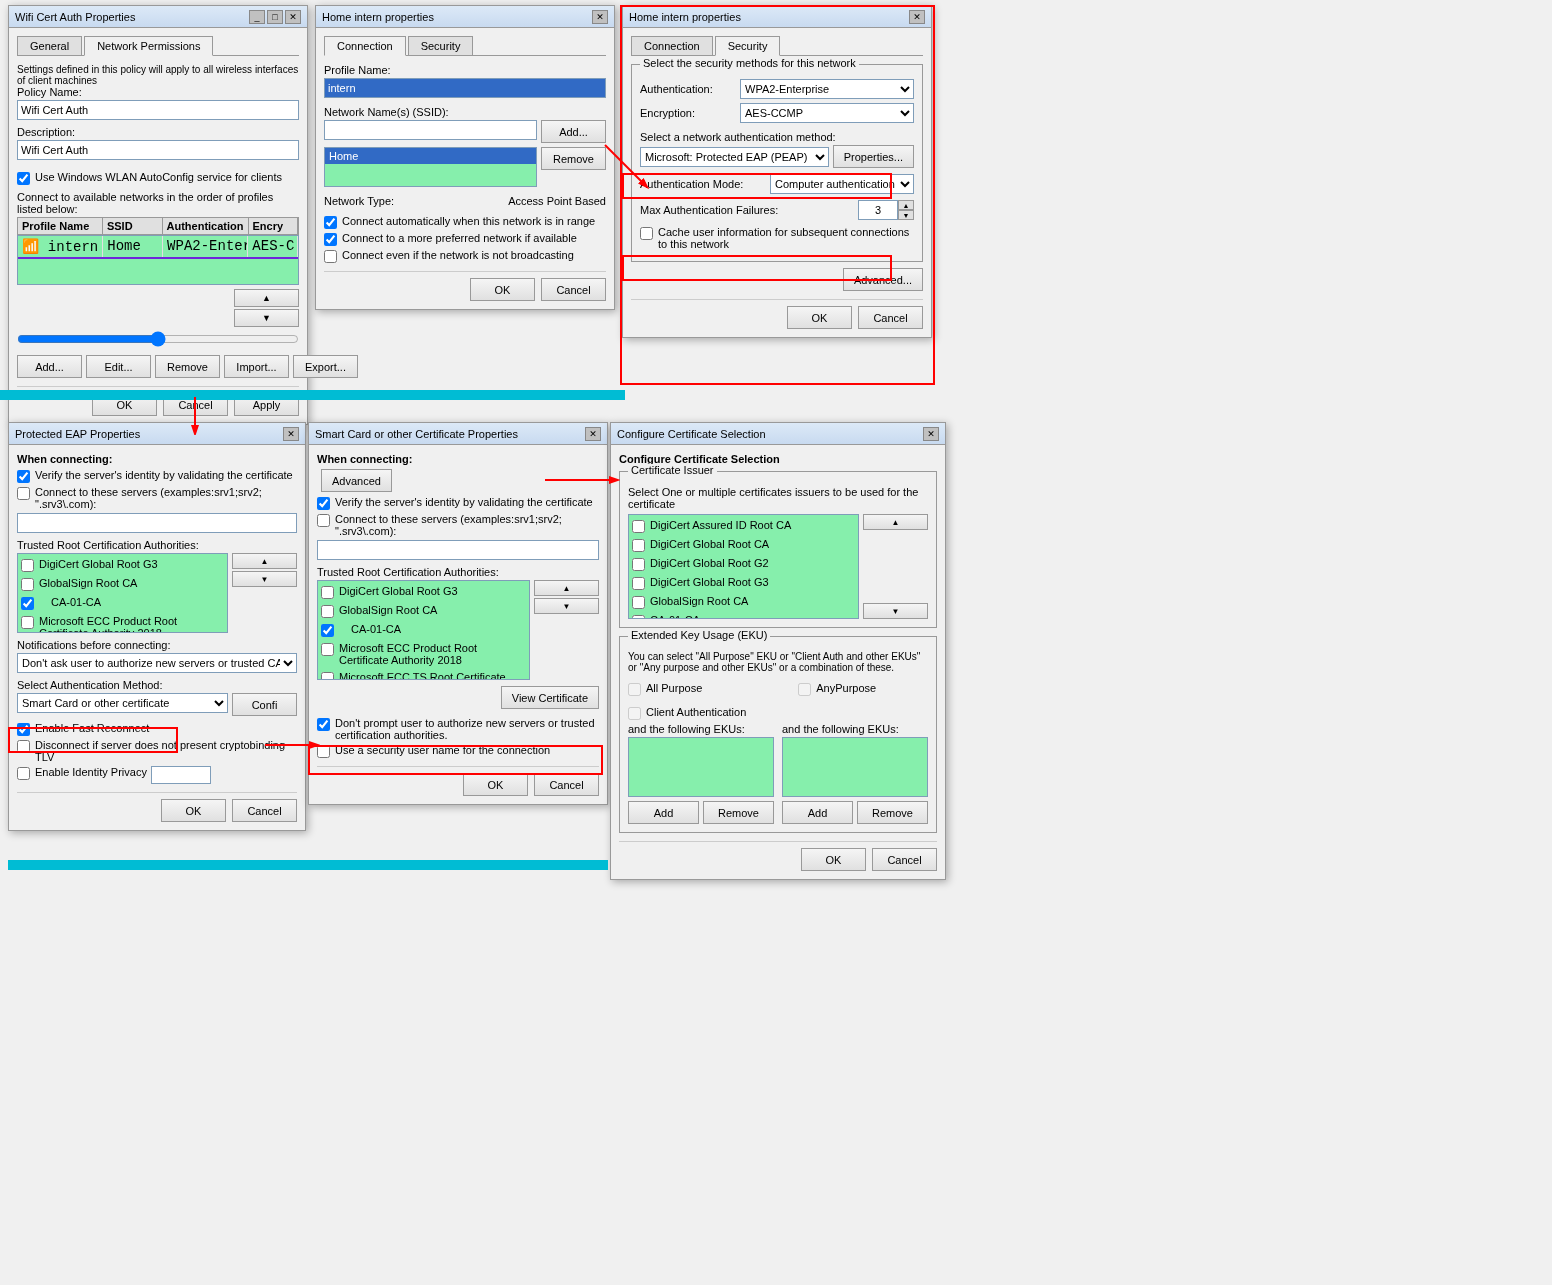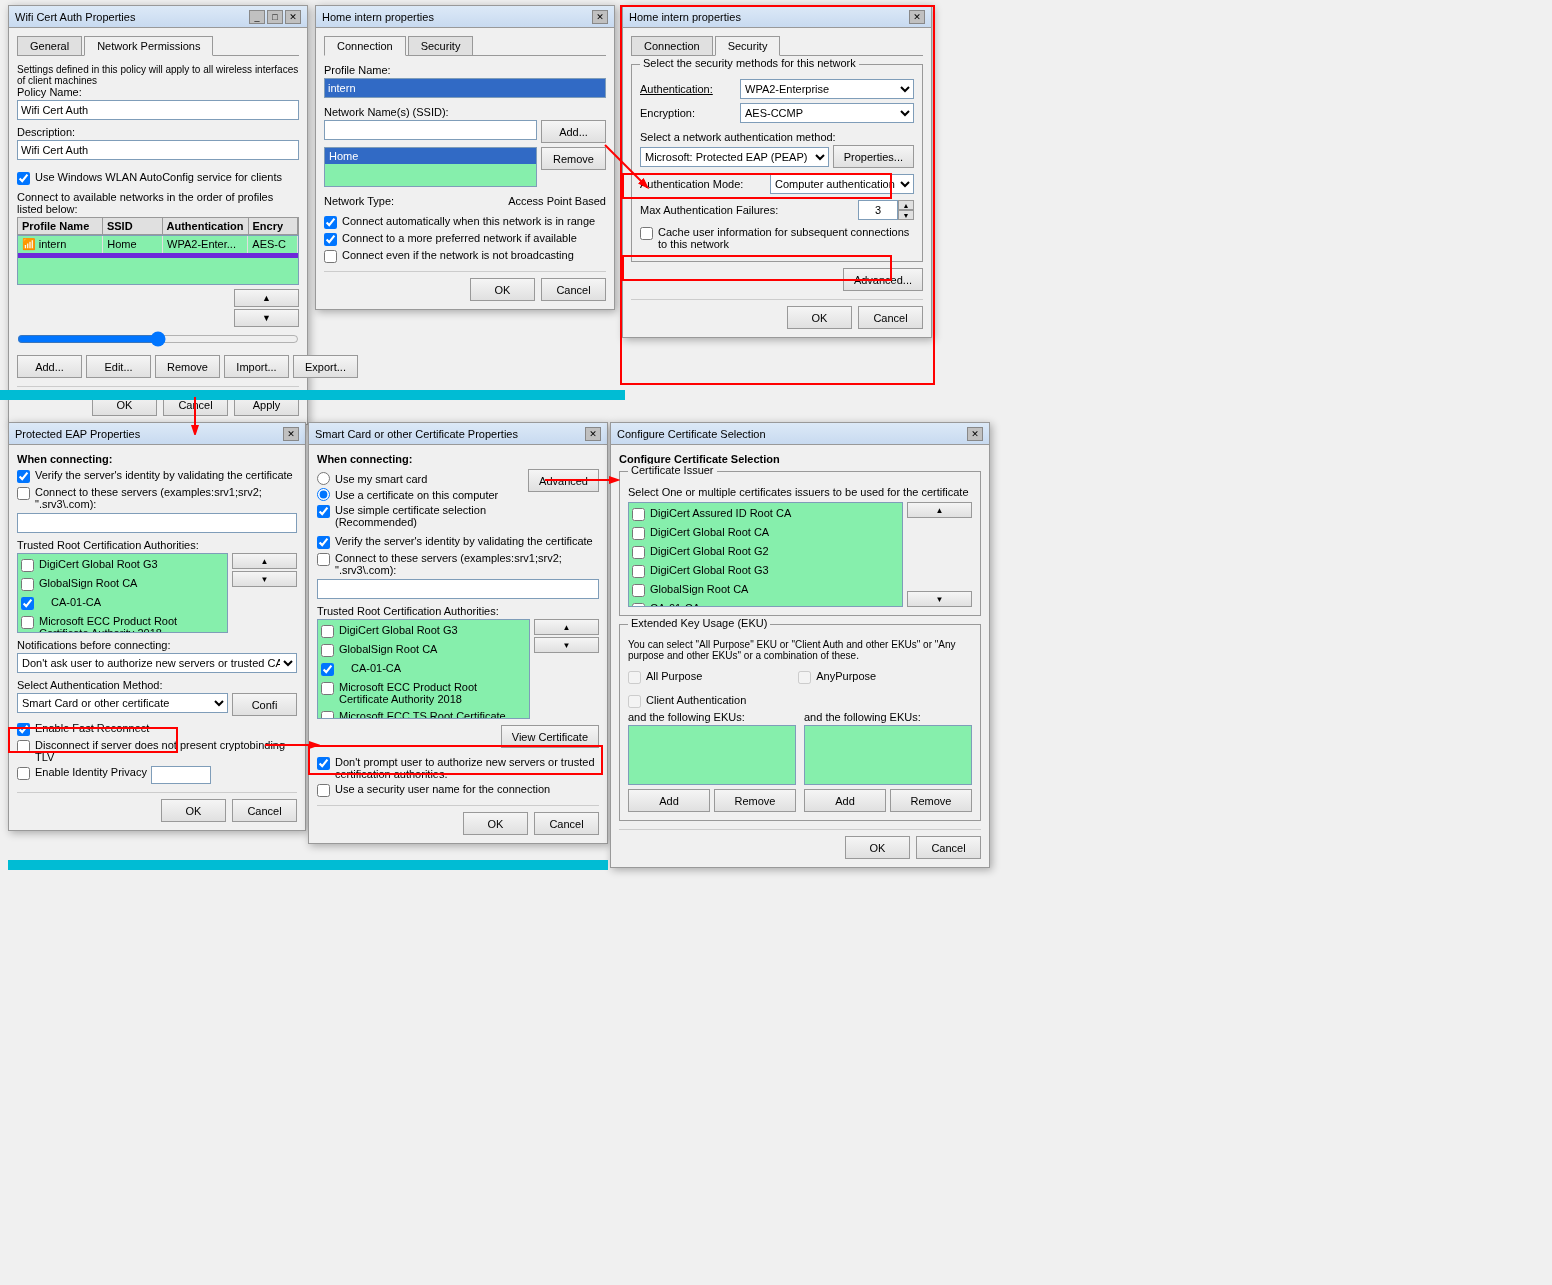--- a/index.html
+++ b/index.html
@@ -208,22 +208,23 @@
     }
 
     .table-header-cell {
       padding: 2px 4px;
       border-right: 1px solid #999;
       flex: 1;
     }
 
     .table-row {
       display: flex;
-      border-bottom: 5px solid #6d28d9;
-      font-size: 11px;
+      border-bottom: 2px solid #6d28d9;
+      font-size: 14px;
+      font-family: Liberation Mono, monospace;
     }
 
     .table-cell {
       padding: 2px 4px;
       border-right: 1px solid #e0e0e0;
       flex: 1;
       white-space: nowrap;
       overflow: hidden;
     }
 
@@ -399,21 +400,21 @@
       </div>
       <div class="tab active">
         <span>Security</span>
       </div>
     </div>
 
     <div class="group-box" style="padding-top:14px;">
       <div class="group-box-title">Select the security methods for this network</div>
 
       <div style="display:flex; align-items:center; margin-bottom:4px;">
-        <span style="width:100px;text-decoration:underline;">Authentication:</span>
+        <span style="width:100px;">Authentication:</span>
         <select style="flex:1;">
           <option>WPA2-Enterprise</option>
         </select>
       </div>
 
       <div style="display:flex; align-items:center; margin-bottom:8px;">
         <span style="width:100px;">Encryption:</span>
         <select style="flex:1;">
           <option>AES-CCMP</option>
         </select>
@@ -547,34 +548,20 @@
 
 <div class="window" style="left:308px; top:422px; width:300px; z-index:16;">
   <div class="title-bar">
     <span class="title-bar-text">Smart Card or other Certificate Properties</span>
     <div class="title-bar-btn">✕</div>
   </div>
   <div class="window-content">
     <div class="field-label" style="font-weight:bold;">When connecting:</div>
 
     <div style="display:flex; align-items:flex-start; margin-top:4px;">
-      <div style="flex:1;">
-        <div class="radio-row">
-          <input type="radio" name="sc_radio" style="">
-          <span>Use my smart card</span>
-        </div>
-        <div class="radio-row">
-          <input type="radio" name="sc_radio" checked="" style="">
-          <span>Use a certificate on this computer</span>
-        </div>
-        <div class="checkbox-row">
-          <input type="checkbox" checked="" style="">
-          <span>Use simple certificate selection (Recommended)</span>
-        </div>
-      </div>
       <button class="btn" style="margin-left:4px;">Advanced</button>
     </div>
 
     <div class="checkbox-row" style="margin-top:4px;">
       <input type="checkbox" checked="" style="">
       <span>Verify the server's identity by validating the certificate</span>
     </div>
 
     <div class="checkbox-row">
       <input type="checkbox" style="">
@@ -626,21 +613,21 @@
       <span>Use a security user name for the connection</span>
     </div>
 
     <div class="bottom-btn-row">
       <button class="btn">OK</button>
       <button class="btn">Cancel</button>
     </div>
   </div>
 </div>
 
-<div class="window" style="left:610px; top:422px; width:380px; z-index:17;">
+<div class="window" style="left:610px; top:422px; width:336px; z-index:17;">
   <div class="title-bar">
     <span class="title-bar-text">Configure Certificate Selection</span>
     <div class="title-bar-btn">✕</div>
   </div>
   <div class="window-content">
     <div class="field-label" style="font-weight:bold; margin-bottom:6px;">Configure Certificate Selection</div>
 
     <div class="group-box" style="padding-top:14px; margin-bottom:8px;">
       <div class="group-box-title">Certificate Issuer</div>
       <div class="field-label" style="margin-bottom:4px;">Select One or multiple certificates issuers to be used for the certificate</div>

